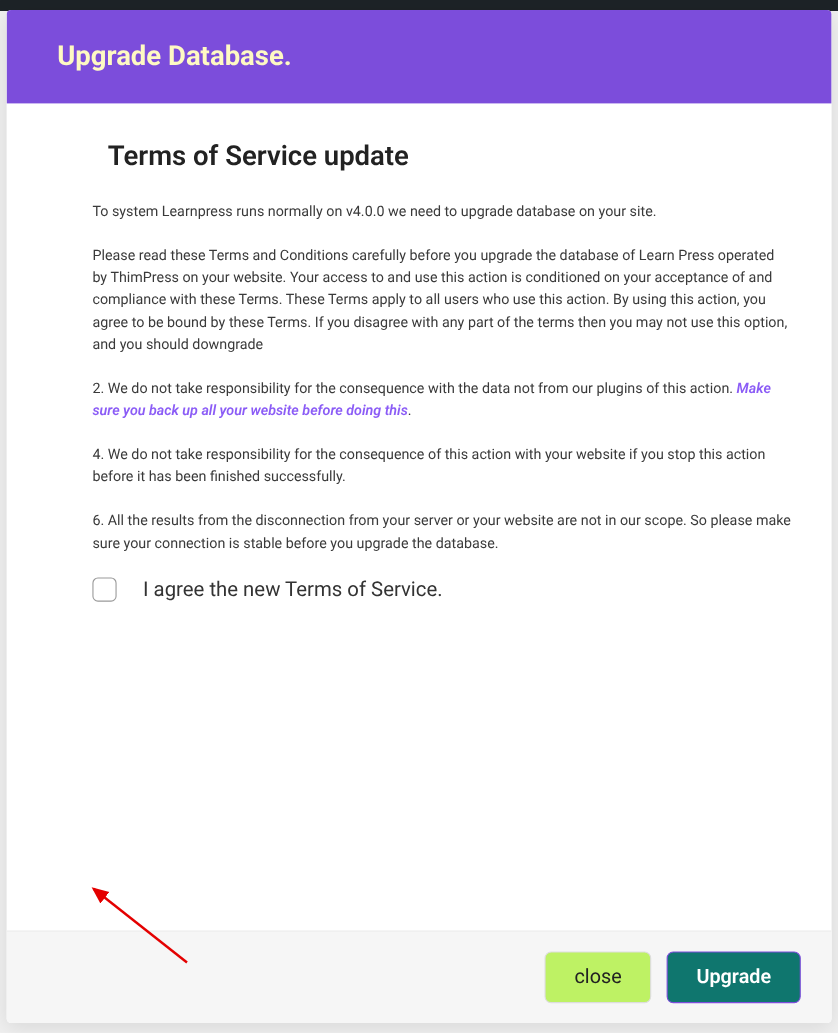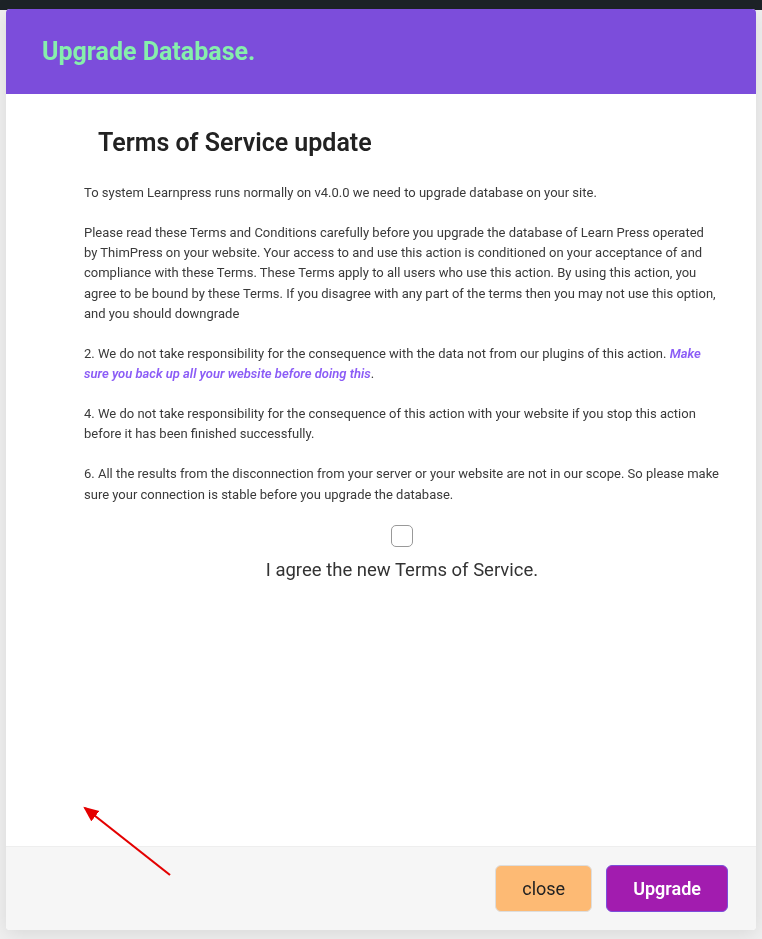--- a/index.html
+++ b/index.html
@@ -30,22 +30,22 @@
       bottom: 9px;
       background: #fff;
       border-radius: 4px;
       box-shadow: 0 4px 20px rgba(0,0,0,0.1);
       display: flex;
       flex-direction: column;
       overflow: hidden;
     }
     .modal-header {
       background: #7c4ddb;
-      color: #86efac;
-      padding: 28px 36px;
+      color: #fef9c3;
+      padding: 28px 46px;
       font-size: 25px;
       font-weight: 700;
     }
     .modal-body {
       flex: 1;
       padding: 28px 36px 20px 36px;
       color: #333;
       overflow: auto;
       margin-left: 42px;
     }
@@ -64,24 +64,23 @@
       margin-bottom: 20px;
     }
     .warning {
       color: #8b5cf6;
       font-style: italic;
       font-weight: 600;
     }
     .agree-row {
       display: flex;
       align-items: center;
-      gap: 12px;
+      gap: 24px;
       margin-top: 14px;
       margin-bottom: 6px;
-      flex-direction: column;
     }
     .checkbox {
       width: 22px;
       height: 22px;
       border: 1.5px solid #999;
       border-radius: 5px;
       background: #fff;
       cursor: pointer;
       flex-shrink: 0;
     }
@@ -99,26 +98,26 @@
     }
     .btn {
       padding: 12px 26px;
       font-size: 18px;
       border-radius: 6px;
       cursor: pointer;
       border: 1px solid transparent;
       font-family: inherit;
     }
     .btn-close {
-      background: #fdba74;
+      background: #bef264;
       border: 1px solid #ddd;
       color: #222;
     }
     .btn-upgrade {
-      background: #a21caf;
+      background: #0f766e;
       color: #fff;
       font-weight: 600;
       border: 1px solid #7c4ddb;
       text-align: right;
     }
     .annotation-arrow {
       position: absolute;
       left: 70px;
       top: 800px;
       pointer-events: none;

